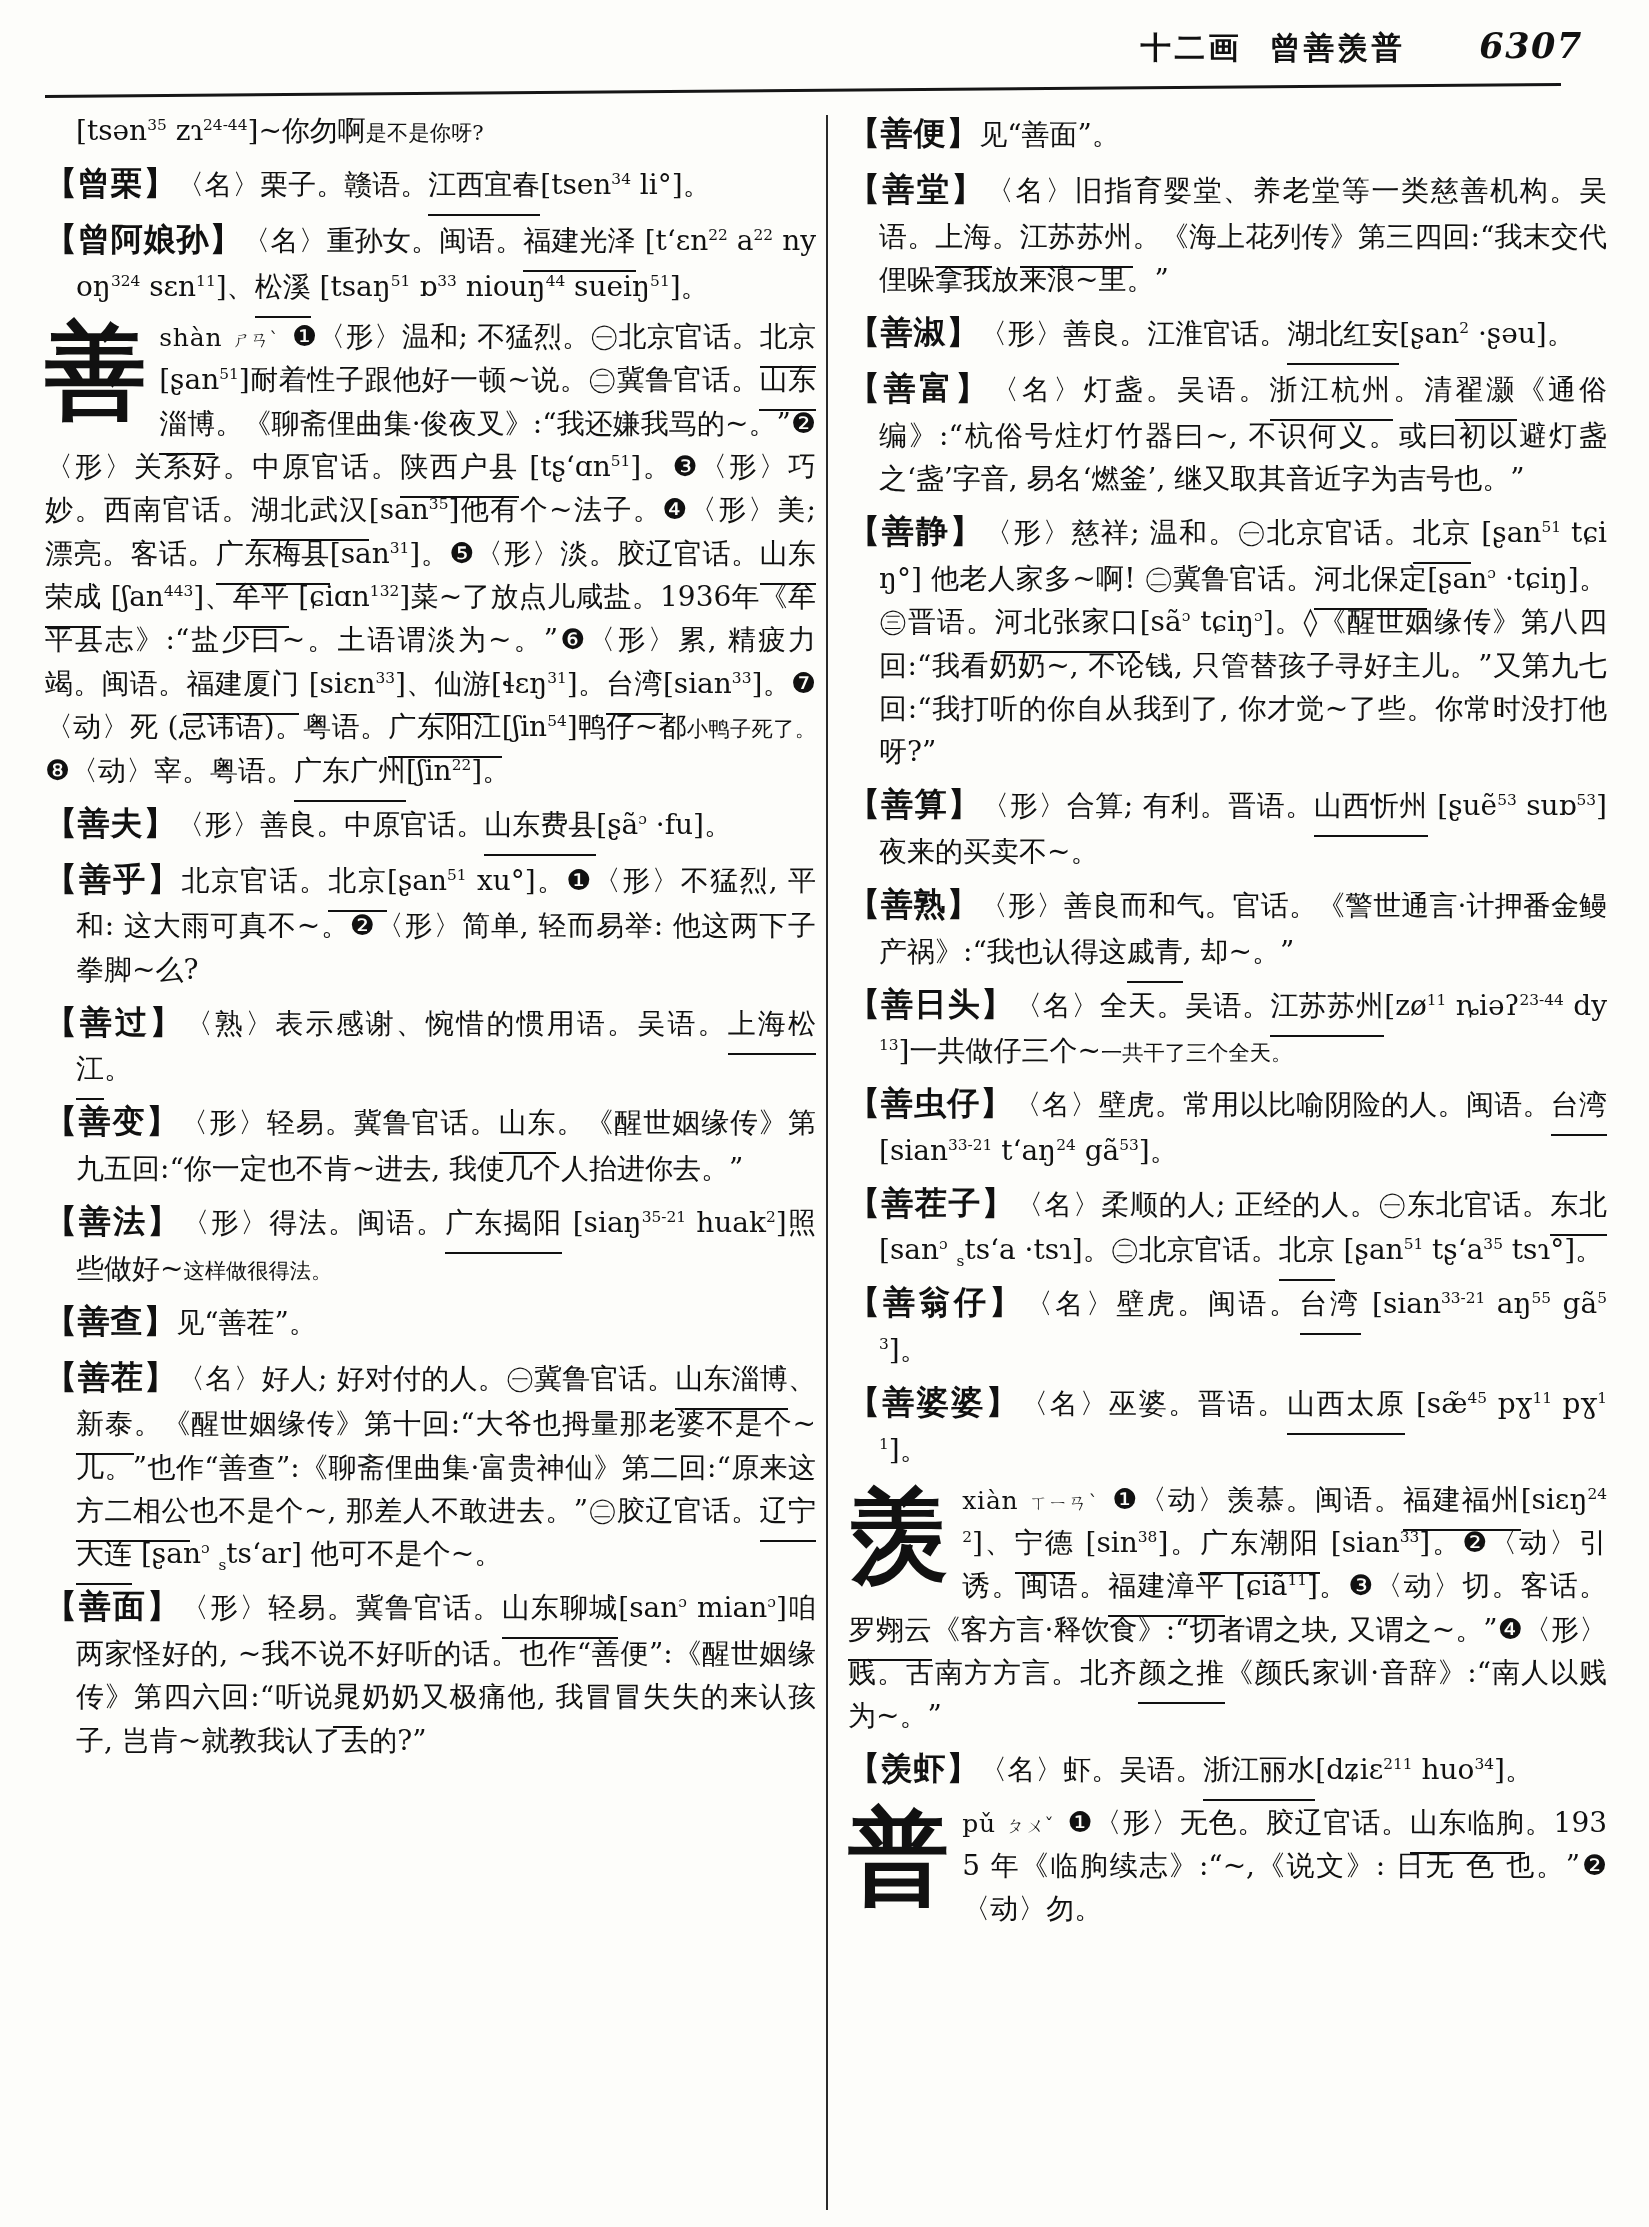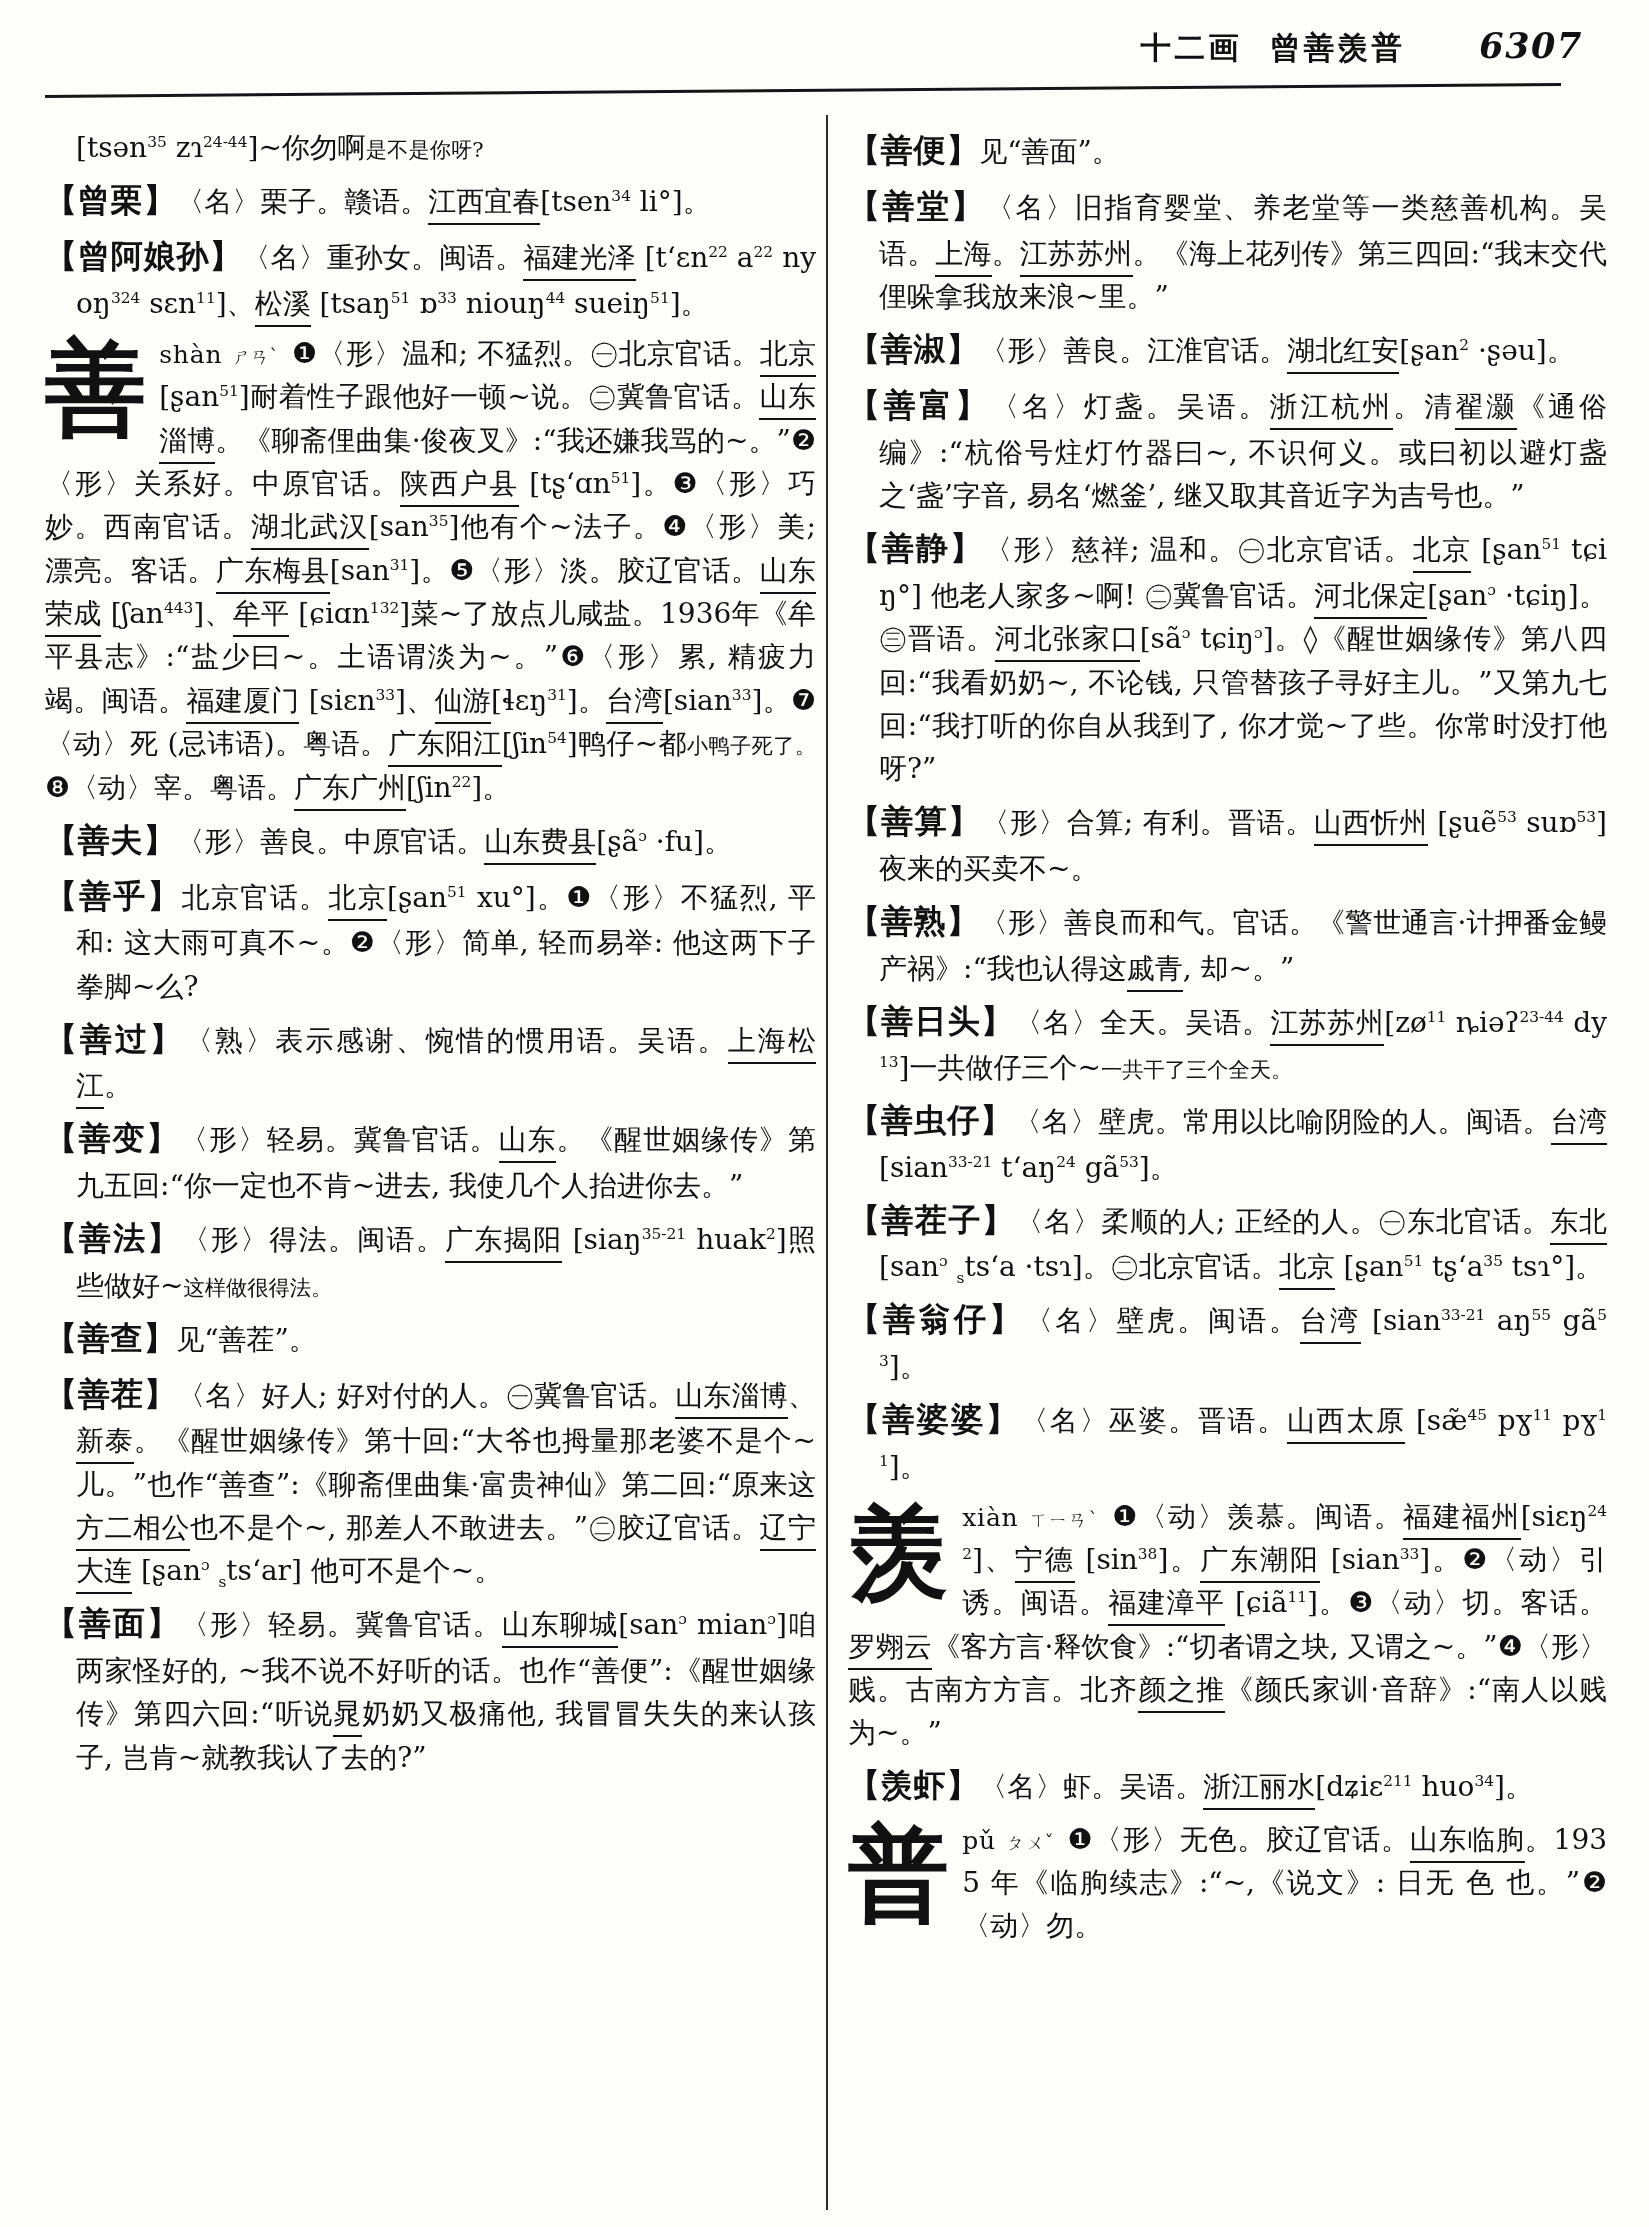--- a/index.html
+++ b/index.html
@@ -15,41 +15,41 @@
     white-space:nowrap;
     margin-left:16px;
   }
   .page-header .section{margin-right:28px;font-weight:bold;}
   .page-header .chars{margin-right:74px;font-weight:bold;}
   .page-header .pagenum{font-style:italic;font-weight:bold;font-size:35px;letter-spacing:1.6px;}
   .header-rule{
     position:absolute;left:45px;top:89px;width:1516px;height:2.5px;
     background:#161616;transform:rotate(-0.45deg);
   }
-  .col{position:absolute;top:126px;}
+  .col{position:absolute;top:109px;}
   #left-column{left:45px;width:771px;}
   #right-column{left:848px;width:759px;}
   .col-divider{position:absolute;left:826px;top:115px;height:2095px;width:1.6px;background:#2a2a2a;}
   .entry{
     font-size:28px;line-height:1.55;text-align:justify;
     padding-left:31px;text-indent:-31px;margin:0 0 6.6px 0;
     word-break:break-all;
   }
   .entry.cont{text-indent:0;}
   .entry.charentry{padding-left:0;text-indent:0;}
   .hw{font-weight:bold;font-size:32px;letter-spacing:0.8px;}
   .bigchar{
     float:left;font-size:101px;line-height:1.05;font-weight:bold;
     margin:3.3px 13.2px 1.6px 0;
   }
   .pinyin{font-size:25px;margin-right:10px;letter-spacing:0.8px;}
   .zhuyin{font-size:18px;margin-right:13.2px;}
   .entry sup{font-size:0.55em;line-height:0;}
   .entry sub{font-size:0.55em;line-height:0;}
-  .entry u{text-decoration:none;border-bottom:2.5px solid #111;padding-bottom:5px;}
+  .entry u{text-decoration:none;border-bottom:2.5px solid #111;padding-bottom:13px;}
   .entry small{font-size:0.76em;}
   .body{}
 </style>
 </head>
 <body>
 
 <div class="page-header">
   <span class="section">十二画</span><span class="chars">曾善羡普</span><span class="pagenum">6307</span>
 </div>
 

